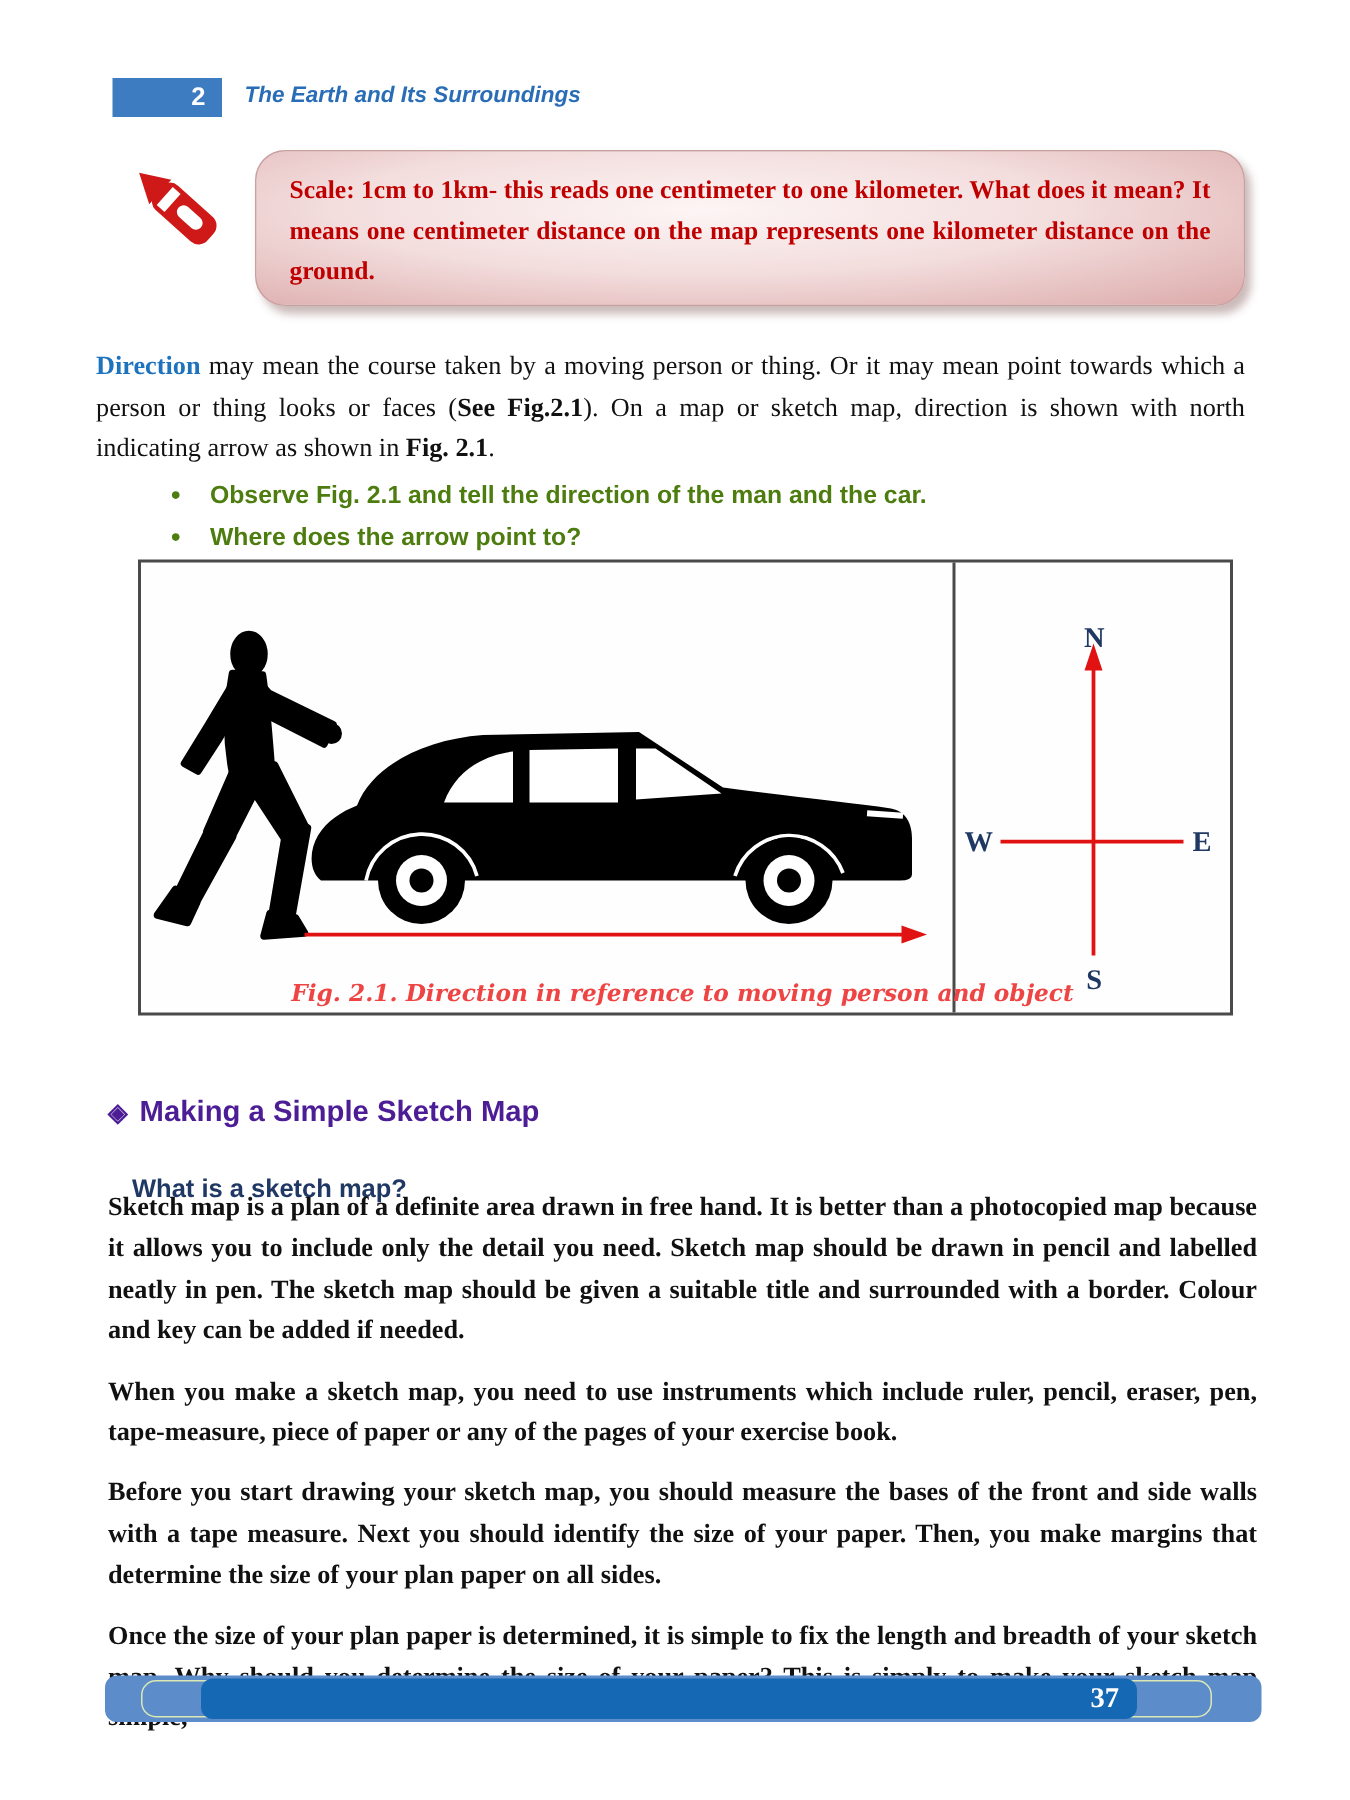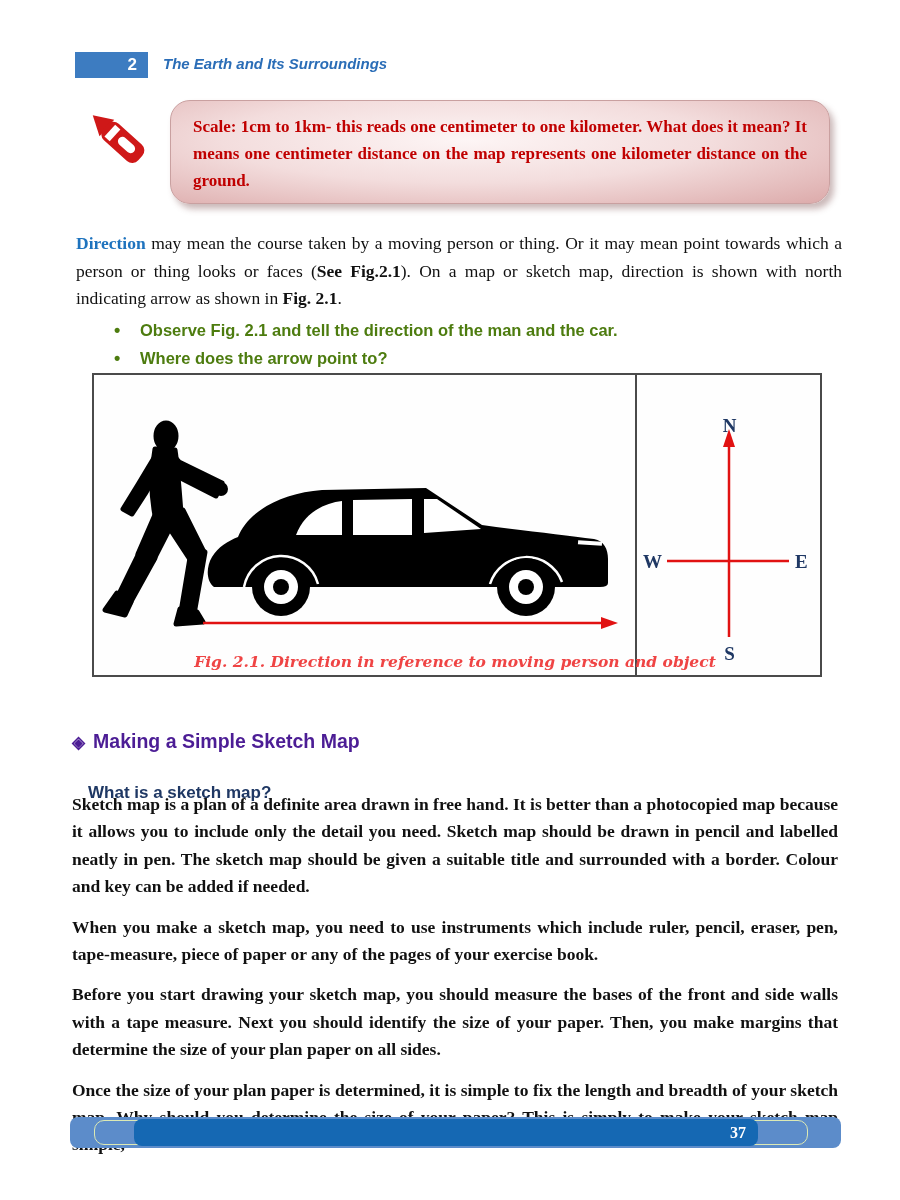--- a/index.html
+++ b/index.html
@@ -16,21 +16,21 @@
   
   .crayon{position:absolute;left:78px;top:98px;width:80px;height:80px;}
   .callout{position:absolute;left:170px;top:100px;width:660px;height:104px;box-sizing:border-box;
            border-radius:20px;border:1px solid #c9a0a0;
            background:radial-gradient(ellipse at 45% 38%, #fdf5f5 0%, #f3dddd 48%, #dcaaaa 100%);
            box-shadow:4px 5px 6px rgba(140,100,100,0.45);
            padding:12px 22px 10px 22px;}
   .callout p{margin:0;color:#c00000;font-weight:bold;font-size:17px;line-height:27px;text-align:justify;}
 
   
-  .direction-para{position:absolute;left:76px;top:230px;width:766px;margin:0;
+  .direction-para{position:absolute;left:64px;top:230px;width:766px;margin:0;
                   font-size:17.5px;line-height:27.5px;text-align:justify;}
   .blue-bold{color:#1e73be;font-weight:bold;}
   .direction-para b{font-weight:bold;}
 
   
   .bullets{position:absolute;left:102px;top:316px;width:680px;margin:0;padding:0;list-style:none;
            font-family:"Liberation Sans",sans-serif;font-weight:bold;font-size:16.5px;color:#4d7c0f;}
   .bullets li{position:relative;padding-left:38px;line-height:28px;}
   .bullets li::before{content:"\2022";position:absolute;left:12px;font-size:18px;}
 
@@ -60,21 +60,21 @@
 
   
   .content{position:absolute;left:72px;top:791px;width:766px;}
   .content p{margin:0 0 13px 0;font-size:17.5px;line-height:27.4px;text-align:justify;font-weight:bold;}
 
   
   .footer{position:absolute;left:70px;top:1117px;width:771px;height:31px;background:#5c8cca;border-radius:8px;}
   .footer-outline{position:absolute;left:24px;top:3px;width:712px;height:23px;border:1px solid #dce9b4;border-radius:10px;}
   .footer-bar{position:absolute;left:64px;top:2px;width:624px;height:27px;background:#1568b3;border-radius:8px;
               display:flex;align-items:center;justify-content:flex-end;padding-right:12px;box-sizing:border-box;}
-  .footer-bar span{color:#ffffff;font-weight:bold;font-size:16px;font-family:"Liberation Serif",serif;}
+  .footer-bar span{color:#ffffff;font-weight:bold;font-size:19px;font-family:"Liberation Serif",serif;}
 </style>
 </head>
 <body>
 
 <div class="page">
 
   <div class="chapter-tab">
     <span>2</span>
   </div>
   <div class="chapter-title">The Earth and Its Surroundings</div>

